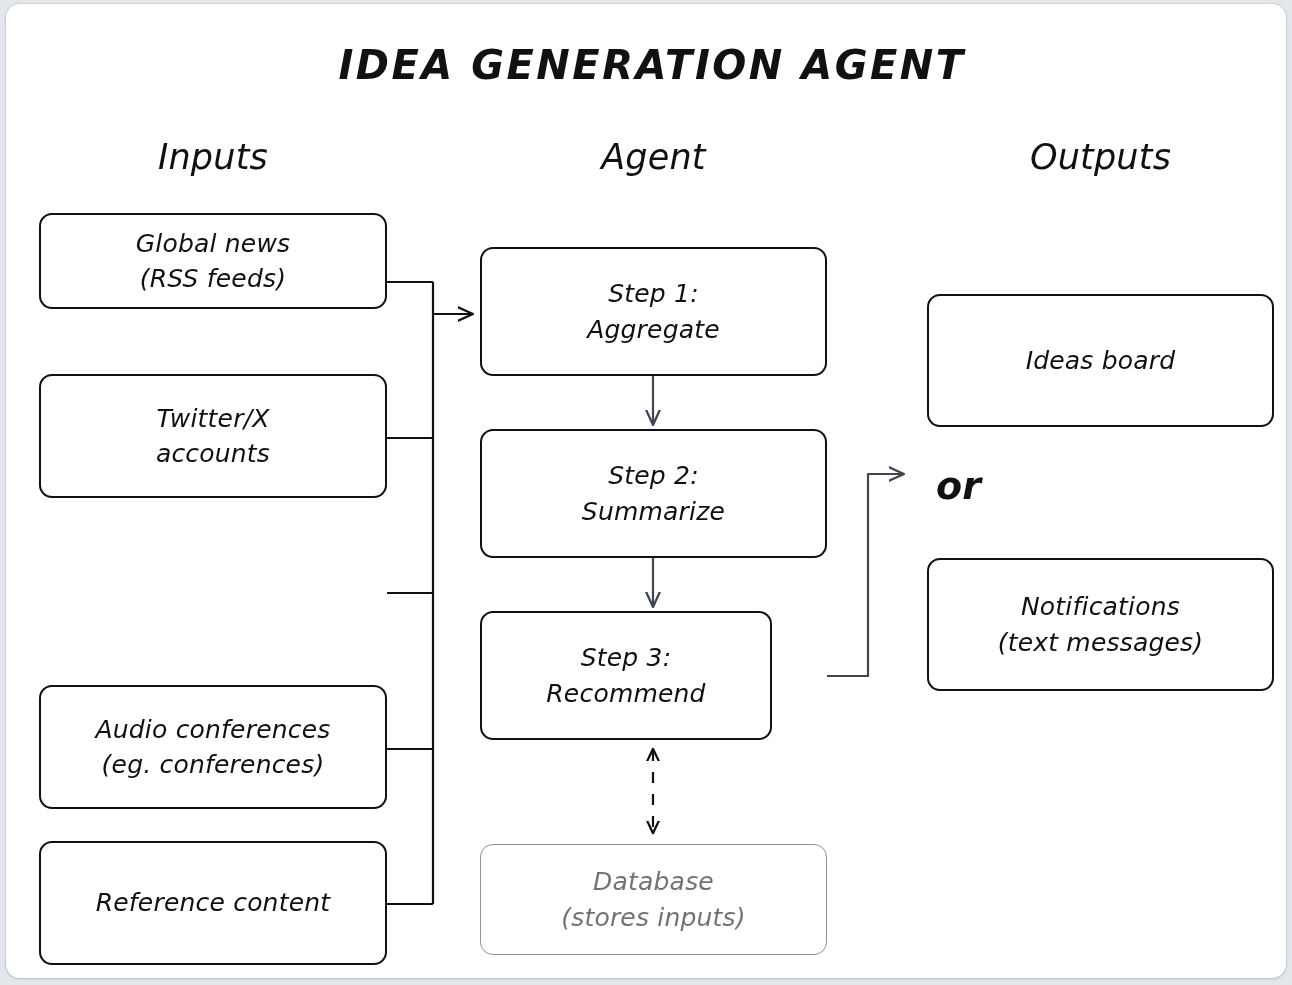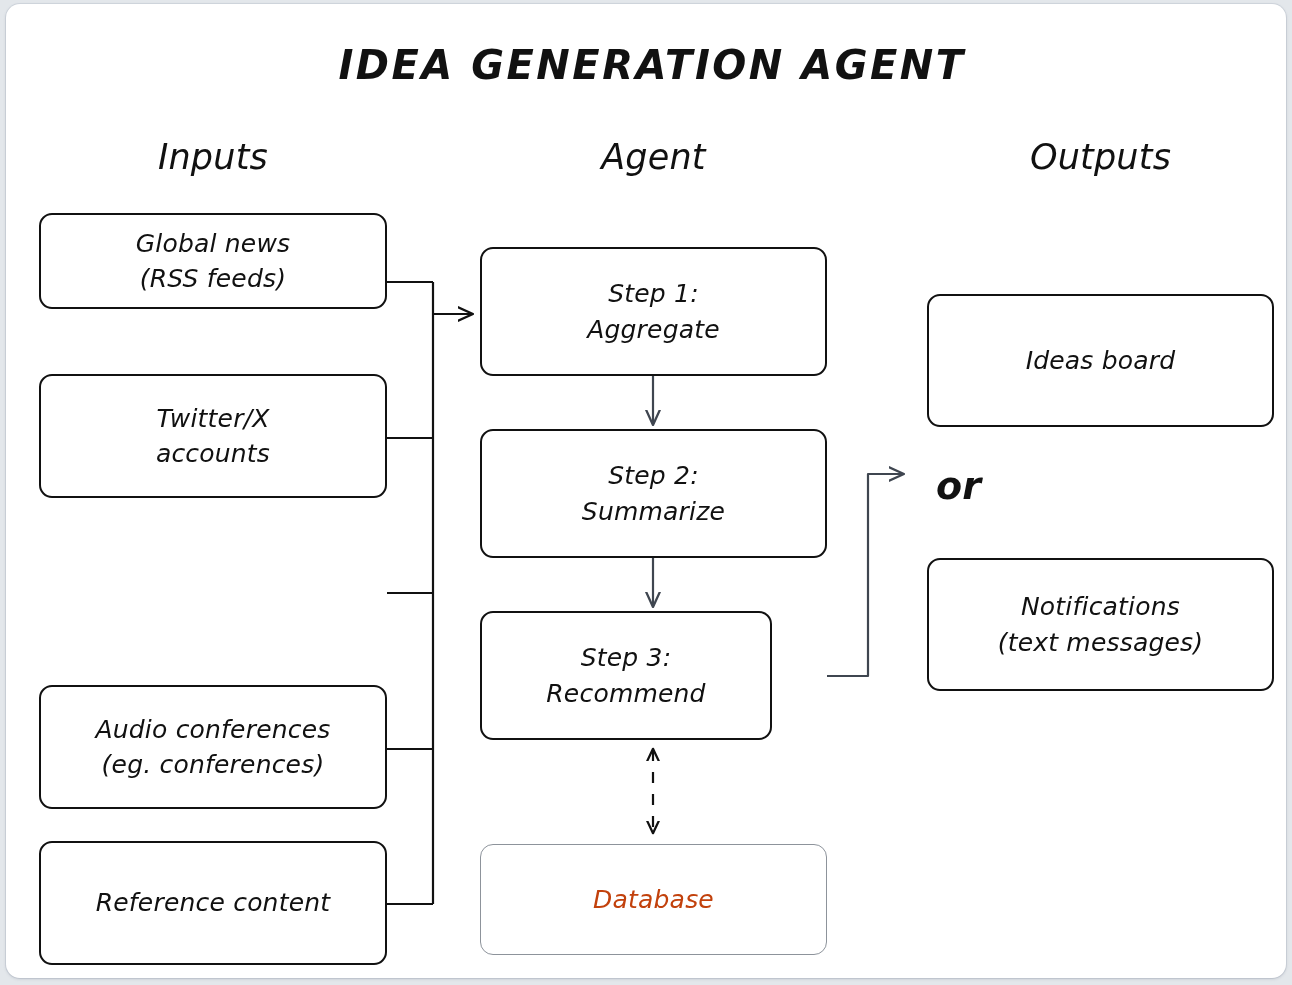--- a/index.html
+++ b/index.html
@@ -77,21 +77,21 @@
     line-height: 1.42;
     font-size: 25px;
     font-style: italic;
     color: #111;
     padding: 4px 10px;
   }
   .node .l2 { display: block; }
 
   .node.muted {
     border: 1.6px solid #8d939b;
-    color: #c2410c;
+    color: #737373;
   }
 
   #or-label {
     position: absolute;
     left: 930px;
     top: 452px;
     font-size: 38px;
     font-weight: 700;
     font-style: italic;
     color: #111;
@@ -182,20 +182,21 @@
       <span class="l2">Summarize</span>
     </div>
 
     <div class="node hand" style="left:474px; top:607px; width:292px; height:129px;">
       <span>Step 3:</span>
       <span class="l2">Recommend</span>
     </div>
 
     <div class="node hand muted" style="left:474px; top:840px; width:347px; height:111px;">
       <span>Database</span>
+      <span class="l2">(stores inputs)</span>
     </div>
 
     <div class="node hand" style="left:921px; top:290px; width:347px; height:133px;align-items:center;">
       <span>Ideas board</span>
     </div>
 
     <div class="node hand" style="left:921px; top:515px; width:347px; height:133px;margin-top:39px;">
       <span>Notifications</span>
       <span class="l2">(text messages)</span>
     </div>

